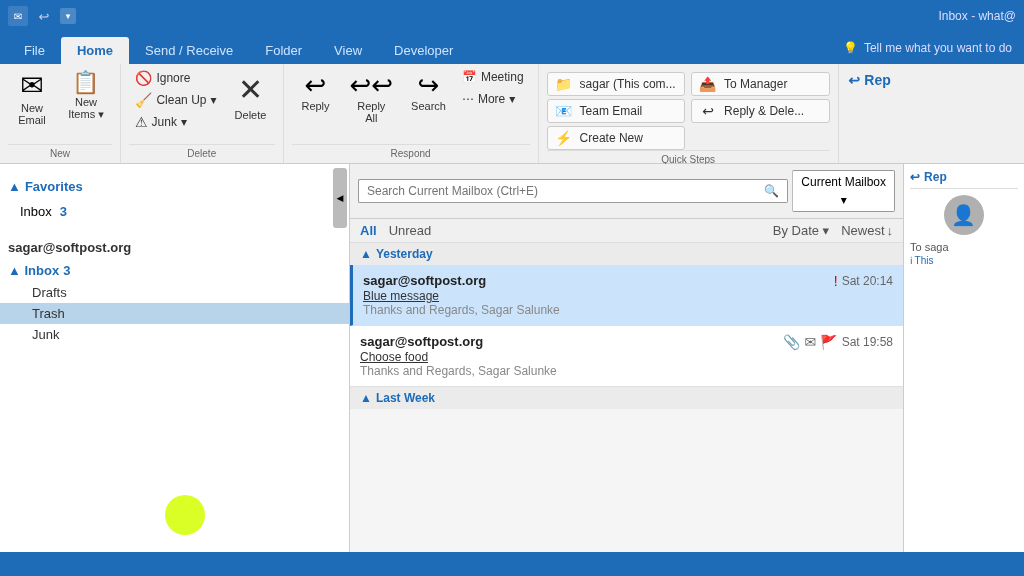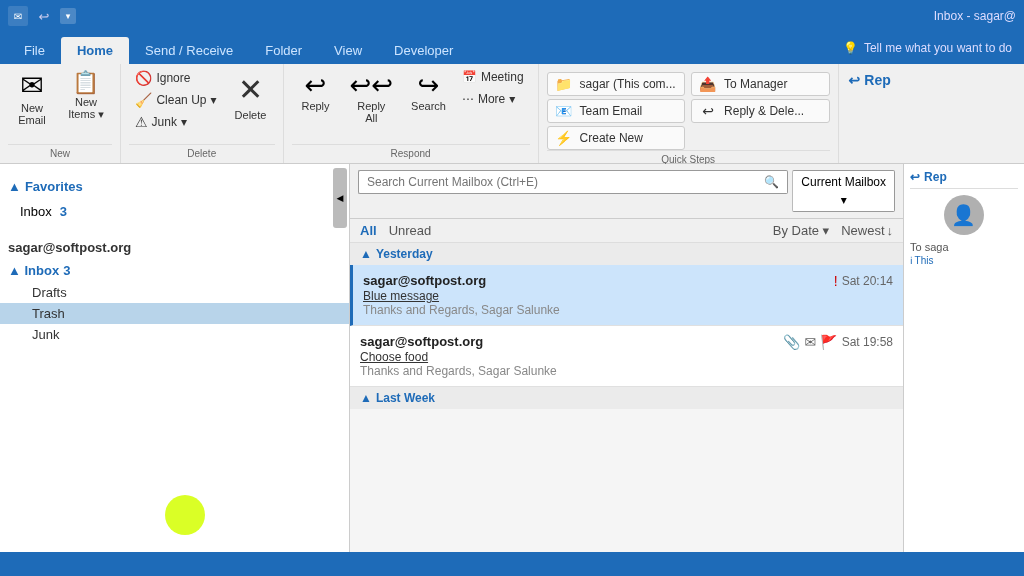--- a/index.html
+++ b/index.html
@@ -182,21 +182,21 @@
     
     .email-list-pane {
       flex: 1;
       display: flex;
       flex-direction: column;
       background: #f5f5f5;
       border-right: 1px solid #ccc;
     }
     .search-bar {
       display: flex;
-      align-items: flex-start;
+      align-items: center;
       padding: 6px 8px;
       gap: 0;
       background: #f0f0f0;
       border-bottom: 1px solid #ccc;
     }
     .search-input {
       flex: 1;
       padding: 4px 8px;
       border: 1px solid #999;
       border-right: none;
@@ -334,21 +334,21 @@
 <div style="position:relative; width:1024px; height:576px; overflow:hidden;">
 
   <div class="title-bar">
     <div class="title-bar-left">
       <div class="title-bar-icon">
         <span>✉</span>
       </div>
       <div class="title-bar-undo">↩</div>
       <div style="width:16px;height:16px;background:#fff3;border-radius:2px;font-size:9px;display:flex;align-items:center;justify-content:center;">▾</div>
     </div>
-    <div class="title-bar-title">Inbox - sagar@</div>
+    <div class="title-bar-title">Inbox - what@</div>
   </div>
 
   <div class="ribbon-tabs">
     <div class="ribbon-tab">File</div>
     <div class="ribbon-tab active">Home</div>
     <div class="ribbon-tab">Send / Receive</div>
     <div class="ribbon-tab">Folder</div>
     <div class="ribbon-tab">View</div>
     <div class="ribbon-tab">Developer</div>
     <div class="ribbon-help">

